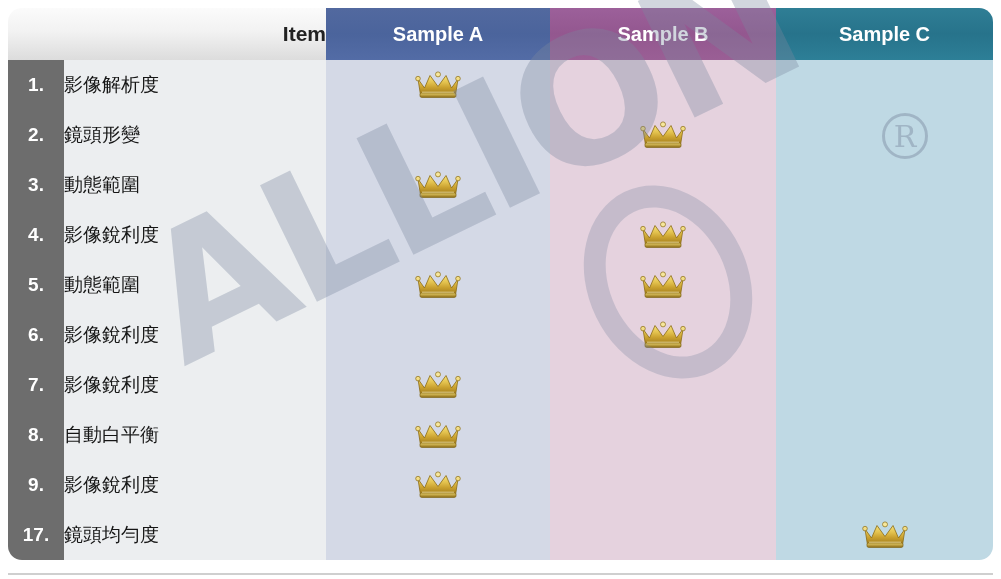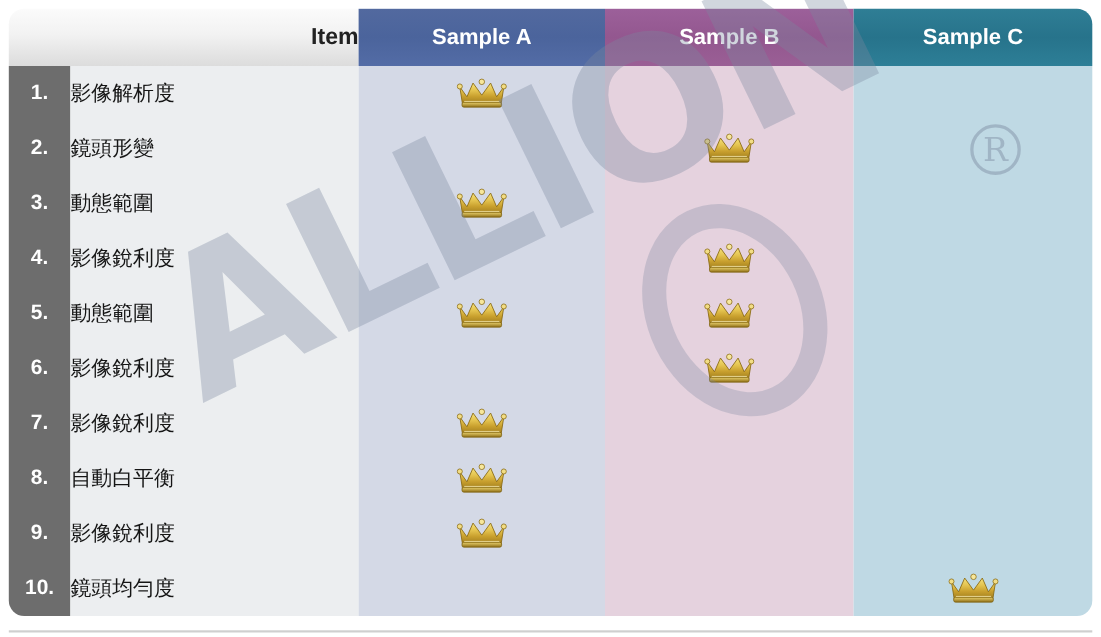--- a/index.html
+++ b/index.html
@@ -461,21 +461,21 @@
                 <rect x="5" y="23" width="36" height="4.4" rx="1.6" fill="url(#gld2)" stroke="#7d6111" stroke-width="0.7"></rect>
                 <circle cx="3" cy="8.6" r="2.3" fill="#f2dd84" stroke="#8a6b14" stroke-width="0.7"></circle>
                 <circle cx="43" cy="8.6" r="2.3" fill="#f2dd84" stroke="#8a6b14" stroke-width="0.7"></circle>
                 <circle cx="23" cy="4.4" r="2.5" fill="#f7e79b" stroke="#8a6b14" stroke-width="0.7"></circle>
                 <path d="M7 22.2 L39 22.2" stroke="#fff3bd" stroke-width="0.9" opacity="0.75"></path>
               </svg></td>
             <td class="c-b"></td>
             <td class="c-c"></td>
           </tr>
           <tr class="row">
-            <td class="c-num">10.</td>
+            <td class="c-num">17.</td>
             <td class="c-item">鏡頭均勻度</td>
             <td class="c-a"></td>
             <td class="c-b"></td>
             <td class="c-c"><svg class="crown" viewBox="0 0 46 30" xmlns="http://www.w3.org/2000/svg">
                 <defs>
                   <linearGradient id="gld" x1="0" y1="0" x2="0" y2="1">
                     <stop offset="0%" stop-color="#f6e27a"></stop>
                     <stop offset="35%" stop-color="#e3c24e"></stop>
                     <stop offset="62%" stop-color="#c9a02e"></stop>
                     <stop offset="100%" stop-color="#9c7a1c"></stop>

